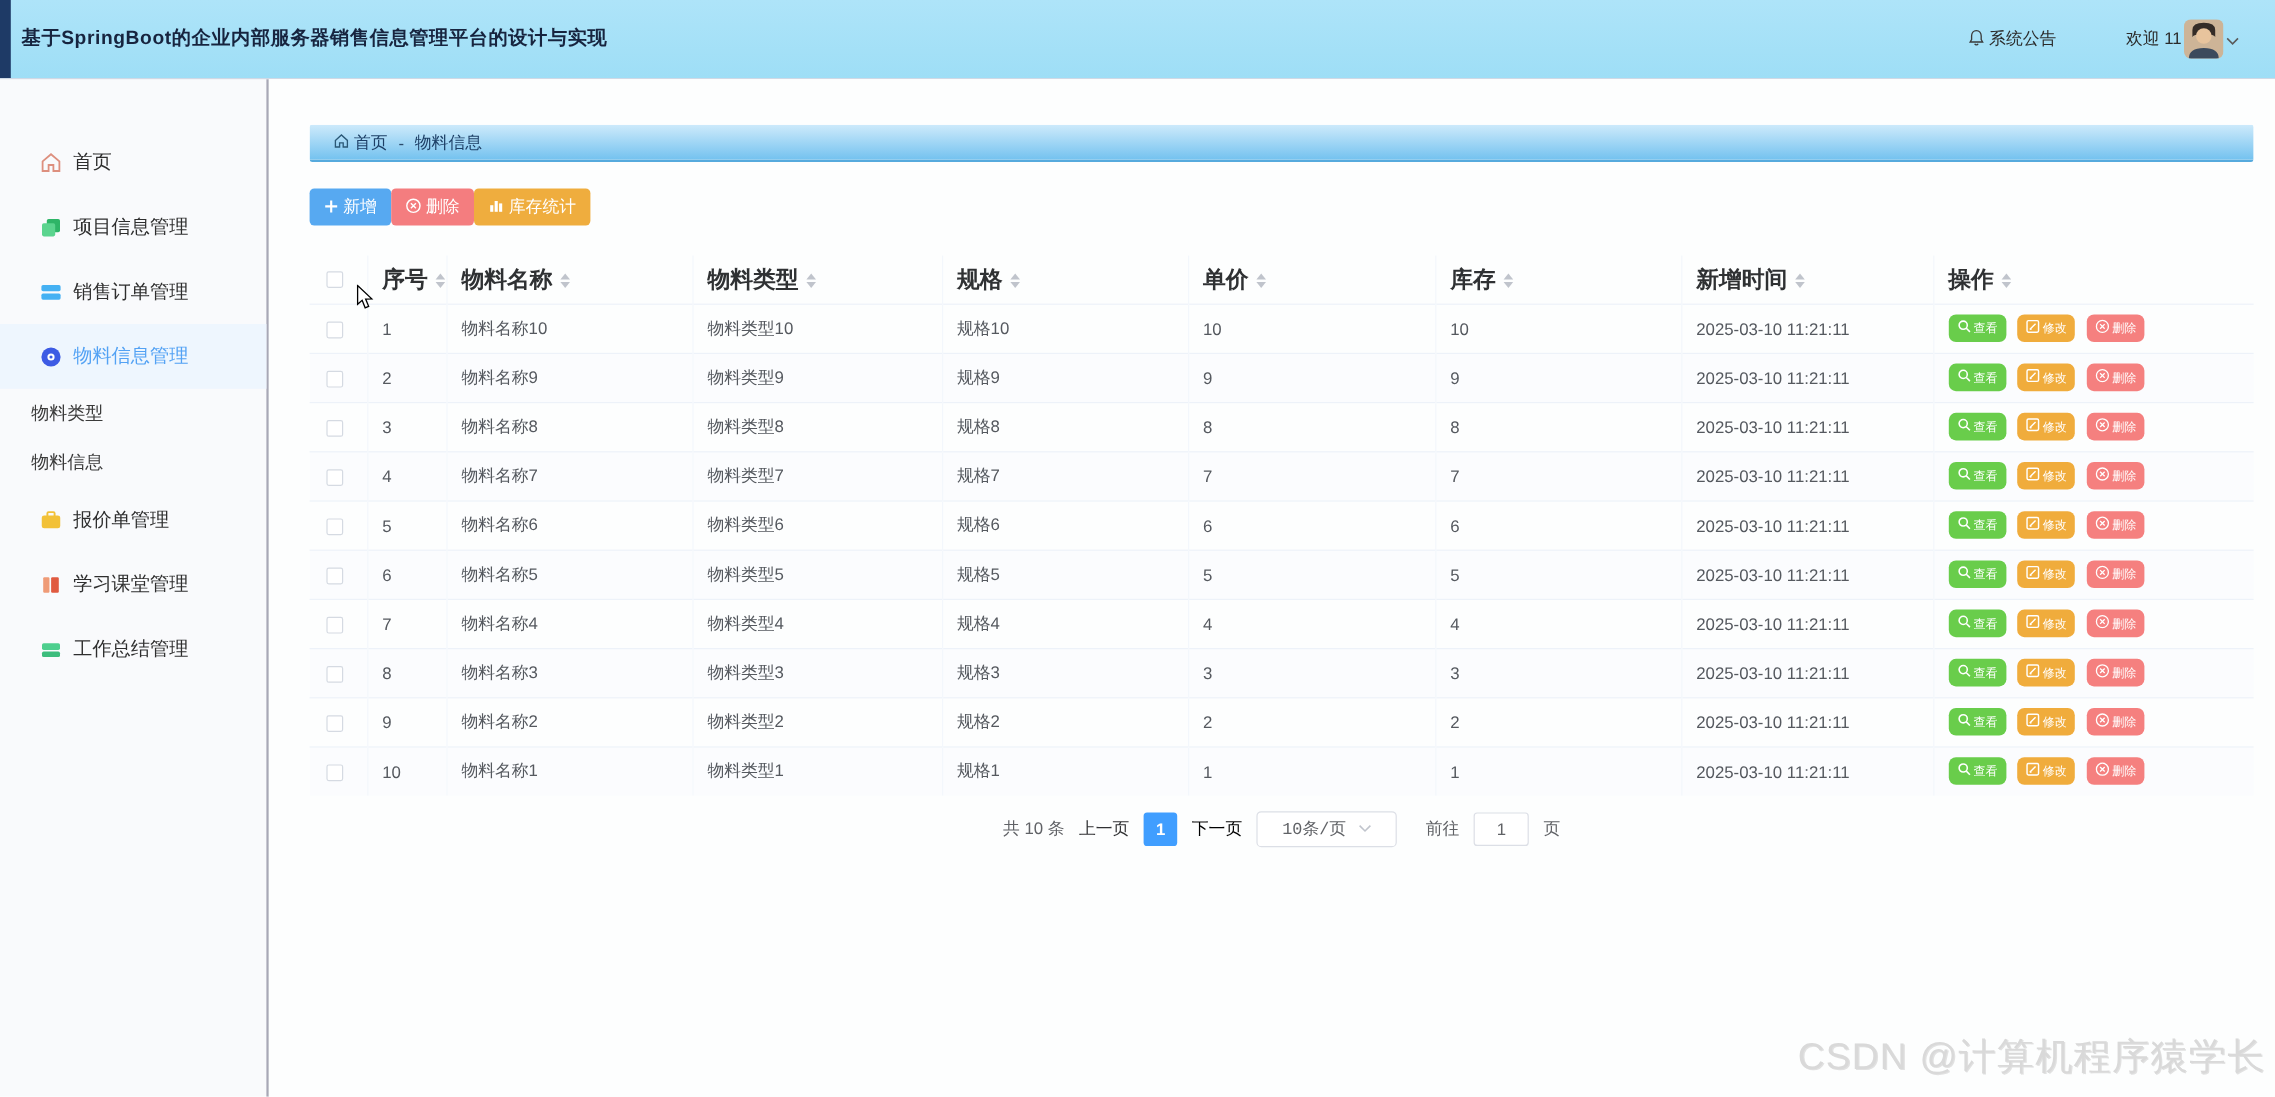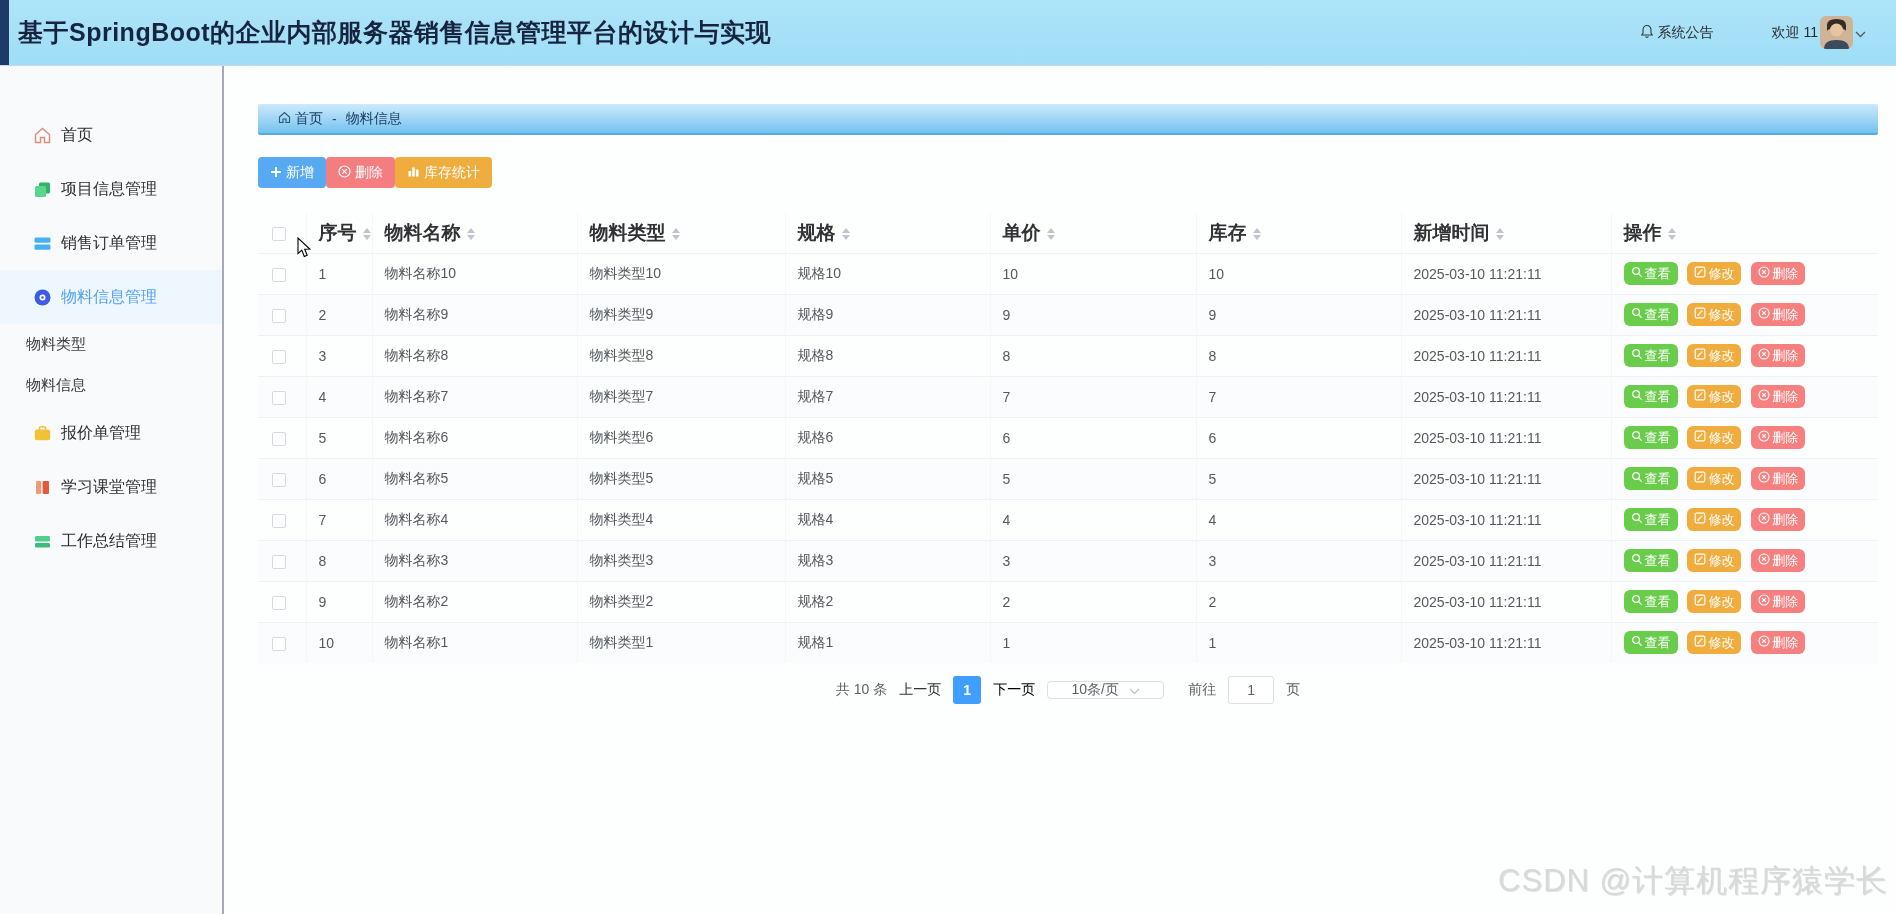--- a/index.html
+++ b/index.html
@@ -8,21 +8,21 @@
     font-family:"Liberation Sans","DejaVu Sans",sans-serif;
     background:#ffffff; overflow:hidden; position:relative;
   }
   
   .header {
     height:66px; background:linear-gradient(180deg,#aee4f9,#9edef6);
     display:flex; align-items:center; position:relative;
     border-bottom:1px solid #cfd9e6;
   }
   .header-strip { position:absolute; left:0; top:0; width:9px; height:100%; background:#1e3a66; }
-  .header-title { margin-left:18px; font-size:25px; font-weight:bold; color:#17243f; letter-spacing:.5px; }
+  .header-title { margin-left:18px; font-size:16px; font-weight:bold; color:#17243f; letter-spacing:.5px; }
   .header-right { margin-left:auto; margin-right:30px; display:flex; align-items:center; font-size:14px; color:#2b2b2b; }
   .notice { display:flex; align-items:center; gap:4px; cursor:pointer; }
   .welcome { margin-left:58px; display:flex; align-items:center; gap:2px; cursor:pointer; }
   .avatar { width:33px; height:33px; border-radius:6px; overflow:hidden; display:block; }
   .chev { display:inline-block; }
   
   .body { display:flex; height:848px; }
   .sidebar {
     width:224px; background:#f9fafc; border-right:2px solid #a8a8b6;
     padding-top:42px; flex-shrink:0;
@@ -66,33 +66,33 @@
   .tbl th, .tbl td { border-right:1px solid #f3f7fc; white-space:nowrap; overflow:hidden; }
   .tbl tr > *:last-child { border-right:none; }
   .tbl tbody tr:nth-child(even) td { background:#fbfcfe; }
   .col-check { width:48px; } .col-no { width:66px; } .col-name { width:205px; } .col-type { width:208px; }
   .col-spec { width:205px; } .col-price { width:206px; } .col-stock { width:205px; } .col-time { width:210px; }
   .checkbox { display:inline-block; width:14px; height:14px; border:1px solid #d5dae2; border-radius:2px; background:#fff; vertical-align:middle; cursor:pointer; margin-left:2px; }
   .sort { display:inline-flex; flex-direction:column; margin-left:6px; vertical-align:middle; gap:2px; }
   .sort i { width:0; height:0; border-left:4px solid transparent; border-right:4px solid transparent; display:block; }
   .sort .up { border-bottom:5px solid #c0c4cc; }
   .sort .dn { border-top:5px solid #c0c4cc; }
-  .rbtn { height:23px; padding:0 7px; border:none; border-radius:6px; color:#fff; font-size:13px;
+  .rbtn { height:23px; padding:0 7px; border:none; border-radius:6px; color:#fff; font-size:10px;
     display:inline-flex; align-items:center; gap:2px; margin-right:6px; cursor:pointer; }
   .rbtn.view { background:#69cd4b; }
   .rbtn.edit { background:#f0ac3c; }
   .rbtn.rdel { background:#f5807f; }
   
   .pager { margin-top:13px; display:flex; align-items:center; justify-content:center; gap:12px; font-size:14px; color:#606266; }
   .pg-prev { color:#303133; cursor:pointer; }
   .pg-page { width:28px; height:28px; background:#409eff; color:#fff; border-radius:3px;
     display:flex; align-items:center; justify-content:center; font-weight:bold; cursor:pointer; }
   .pg-next { color:#000000; cursor:pointer;text-align:center; }
-  .pg-size { width:117px; height:18px; border:1px solid #dcdfe6; border-radius:4px; background:#fff;
-    display:flex; align-items:center; justify-content:center; gap:10px; cursor:pointer; }
+  .pg-size { width:117px; height:30px; border:1px solid #dcdfe6; border-radius:4px; background:#fff;
+    display:flex; align-items:center; justify-content:center; gap:10px; cursor:pointer;font-family:Liberation Mono, monospace; }
   .pg-goto-label { margin-left:12px; }
   .pg-input { width:46px; height:28px; border:1px solid #dcdfe6; border-radius:3px; text-align:center; font-size:14px; color:#606266; }
   
   .watermark { position:absolute; right:8px; bottom:12px; font-size:31px; color:#d9d9d9;
     text-shadow:1px 1px 0 rgba(190,190,190,.45); letter-spacing:1px; }
   .cursor { position:absolute; left:297px; top:237px; z-index:9; }
 </style>
 </head>
 <body>
 

